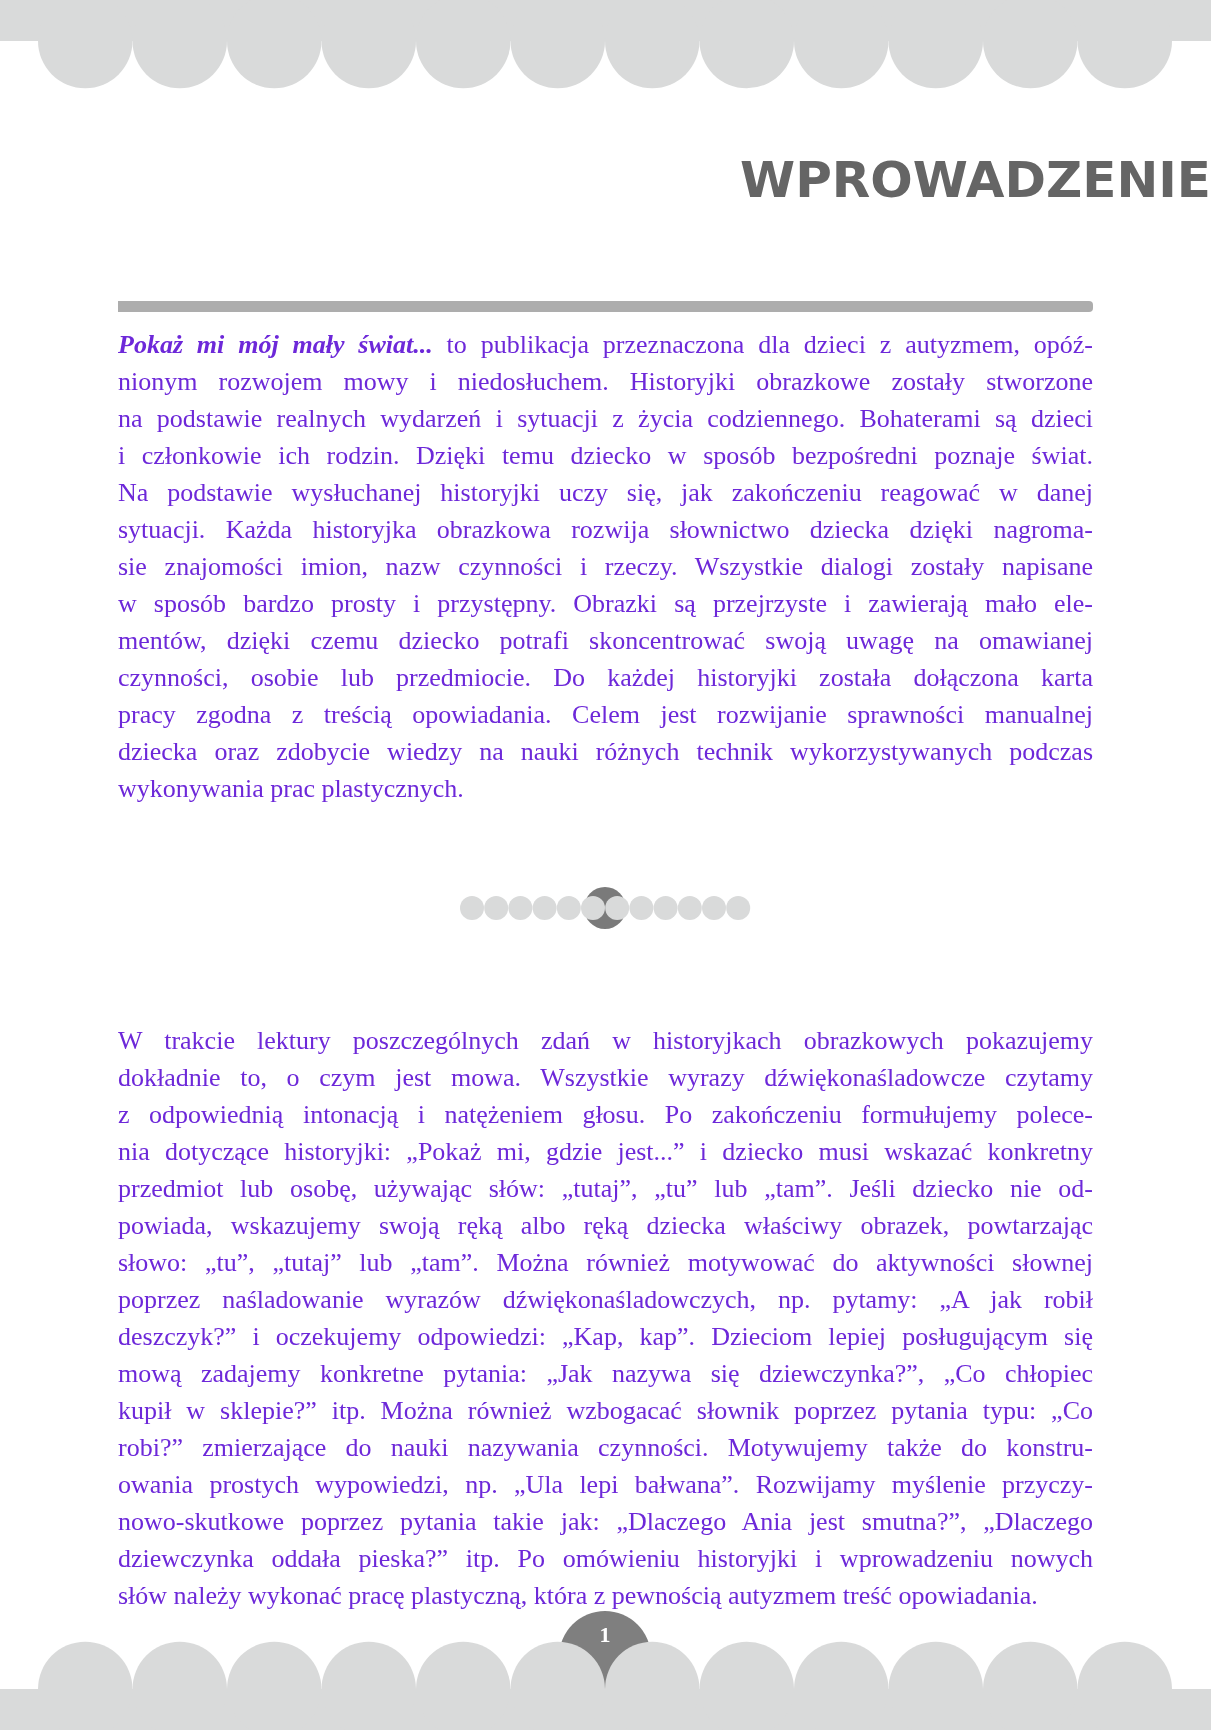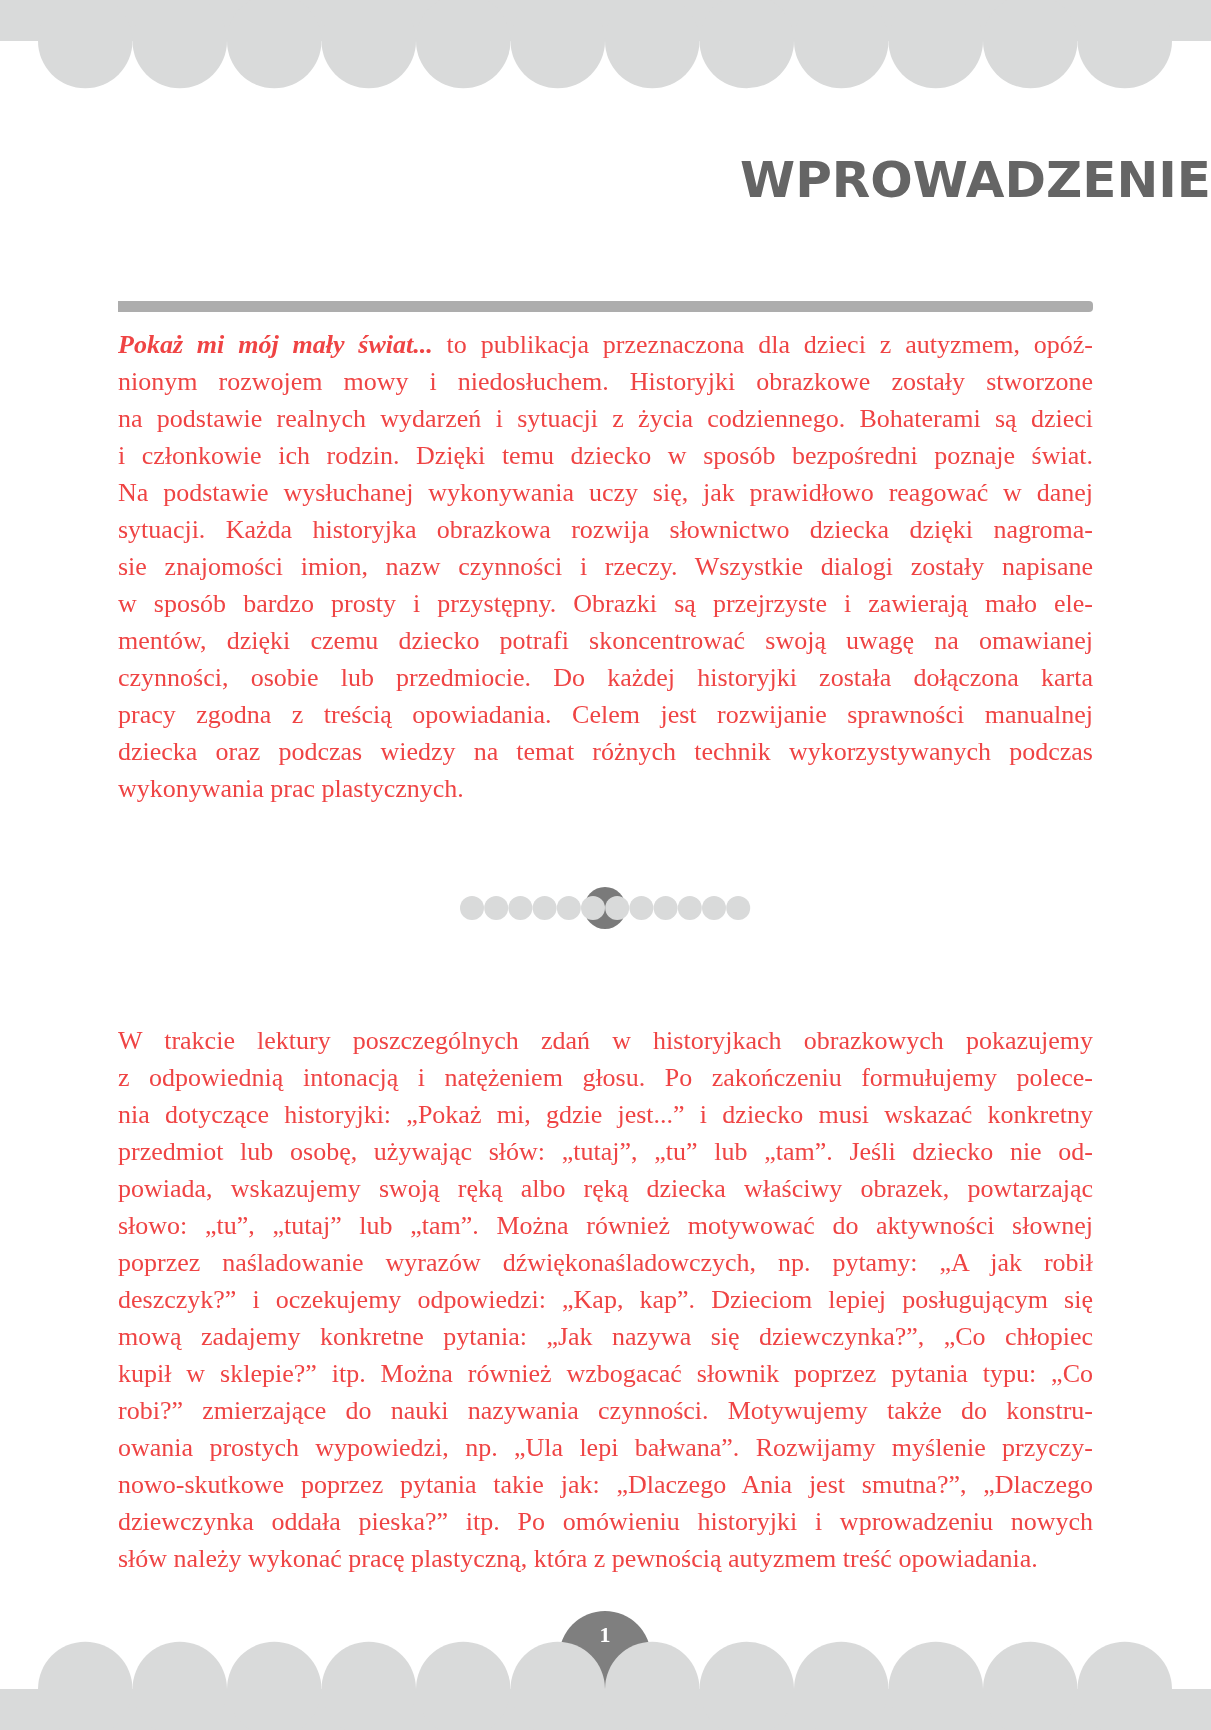--- a/index.html
+++ b/index.html
@@ -14,21 +14,21 @@
       font-size: 50px; letter-spacing: 0px; color: #656565;
       margin: 0; line-height: 64px;
     }
     .rule {
       position: absolute; left: 118px; width: 975px; top: 301px; height: 11px;
       background: #adadad; border-radius: 0 4px 4px 0;
     }
     .para {
       position: absolute; left: 118px; width: 975px;
       font-family: "Liberation Serif", serif; font-size: 26px; line-height: 37px;
-      color: #ef4444; text-align: justify; margin: 0;
+      color: #6d28d9; text-align: justify; margin: 0;
       hyphens: manual;
     }
     .para .line { display: block; text-align: justify; text-align-last: justify; white-space: nowrap; }
     .para .line.last { text-align-last: left; }
     .p1 { top: 326px; }
     .p2 { top: 1022px; }
     .para .lead { font-style: italic; font-weight: bold; }
     .ornament { position: absolute; left: 440px; top: 880px; width: 330px; height: 60px; }
     .pagenum {
       position: absolute; left: 560px; width: 90px; top: 1622px; text-align: center;
@@ -59,28 +59,28 @@
 
 <h1 class="title">WPROWADZENIE</h1>
 
 <div class="rule"></div>
 
 <div class="para p1" id="p1">
     <span class="line"><span class="lead">Pokaż mi mój mały świat...</span><span> to publikacja przeznaczona dla dzieci z autyzmem, opóź-</span></span>
     <span class="line"><span>nionym rozwojem mowy i niedosłuchem. Historyjki obrazkowe zostały stworzone</span></span>
     <span class="line"><span>na podstawie realnych wydarzeń i sytuacji z życia codziennego. Bohaterami są dzieci</span></span>
     <span class="line"><span>i członkowie ich rodzin. Dzięki temu dziecko w sposób bezpośredni poznaje świat.</span></span>
-    <span class="line"><span>Na podstawie wysłuchanej wykonywania uczy się, jak prawidłowo reagować w danej</span></span>
+    <span class="line"><span>Na podstawie wysłuchanej historyjki uczy się, jak zakończeniu reagować w danej</span></span>
     <span class="line"><span>sytuacji. Każda historyjka obrazkowa rozwija słownictwo dziecka dzięki nagroma-</span></span>
     <span class="line"><span>sie znajomości imion, nazw czynności i rzeczy. Wszystkie dialogi zostały napisane</span></span>
     <span class="line"><span>w sposób bardzo prosty i przystępny. Obrazki są przejrzyste i zawierają mało ele-</span></span>
     <span class="line"><span>mentów, dzięki czemu dziecko potrafi skoncentrować swoją uwagę na omawianej</span></span>
     <span class="line"><span>czynności, osobie lub przedmiocie. Do każdej historyjki została dołączona karta</span></span>
     <span class="line"><span>pracy zgodna z treścią opowiadania. Celem jest rozwijanie sprawności manualnej</span></span>
-    <span class="line"><span>dziecka oraz podczas wiedzy na temat różnych technik wykorzystywanych podczas</span></span>
+    <span class="line"><span>dziecka oraz zdobycie wiedzy na nauki różnych technik wykorzystywanych podczas</span></span>
     <span class="line last"><span>wykonywania prac plastycznych.</span></span>
   </div>
 
 <svg class="ornament" viewBox="0 0 330 60" xmlns="http://www.w3.org/2000/svg">
   <circle cx="165" cy="28" r="21" fill="#7a7a7a"></circle>
   <g id="orn-dots">
       <circle cx="32" cy="28" r="12" fill="#d9dada"></circle>
       <circle cx="56.2" cy="28" r="12" fill="#d9dada"></circle>
       <circle cx="80.4" cy="28" r="12" fill="#d9dada"></circle>
       <circle cx="104.6" cy="28" r="12" fill="#d9dada"></circle>
@@ -90,20 +90,21 @@
       <circle cx="201.4" cy="28" r="12" fill="#d9dada"></circle>
       <circle cx="225.6" cy="28" r="12" fill="#d9dada"></circle>
       <circle cx="249.79999999999998" cy="28" r="12" fill="#d9dada"></circle>
       <circle cx="274" cy="28" r="12" fill="#d9dada"></circle>
       <circle cx="298.2" cy="28" r="12" fill="#d9dada"></circle>
     </g>
 </svg>
 
 <div class="para p2" id="p2">
     <span class="line"><span>W trakcie lektury poszczególnych zdań w historyjkach obrazkowych pokazujemy</span></span>
+    <span class="line"><span>dokładnie to, o czym jest mowa. Wszystkie wyrazy dźwiękonaśladowcze czytamy</span></span>
     <span class="line"><span>z odpowiednią intonacją i natężeniem głosu. Po zakończeniu formułujemy polece-</span></span>
     <span class="line"><span>nia dotyczące historyjki: „Pokaż mi, gdzie jest...” i dziecko musi wskazać konkretny</span></span>
     <span class="line"><span>przedmiot lub osobę, używając słów: „tutaj”, „tu” lub „tam”. Jeśli dziecko nie od-</span></span>
     <span class="line"><span>powiada, wskazujemy swoją ręką albo ręką dziecka właściwy obrazek, powtarzając</span></span>
     <span class="line"><span>słowo: „tu”, „tutaj” lub „tam”. Można również motywować do aktywności słownej</span></span>
     <span class="line"><span>poprzez naśladowanie wyrazów dźwiękonaśladowczych, np. pytamy: „A jak robił</span></span>
     <span class="line"><span>deszczyk?” i oczekujemy odpowiedzi: „Kap, kap”. Dzieciom lepiej posługującym się</span></span>
     <span class="line"><span>mową zadajemy konkretne pytania: „Jak nazywa się dziewczynka?”, „Co chłopiec</span></span>
     <span class="line"><span>kupił w sklepie?” itp. Można również wzbogacać słownik poprzez pytania typu: „Co</span></span>
     <span class="line"><span>robi?” zmierzające do nauki nazywania czynności. Motywujemy także do konstru-</span></span>

